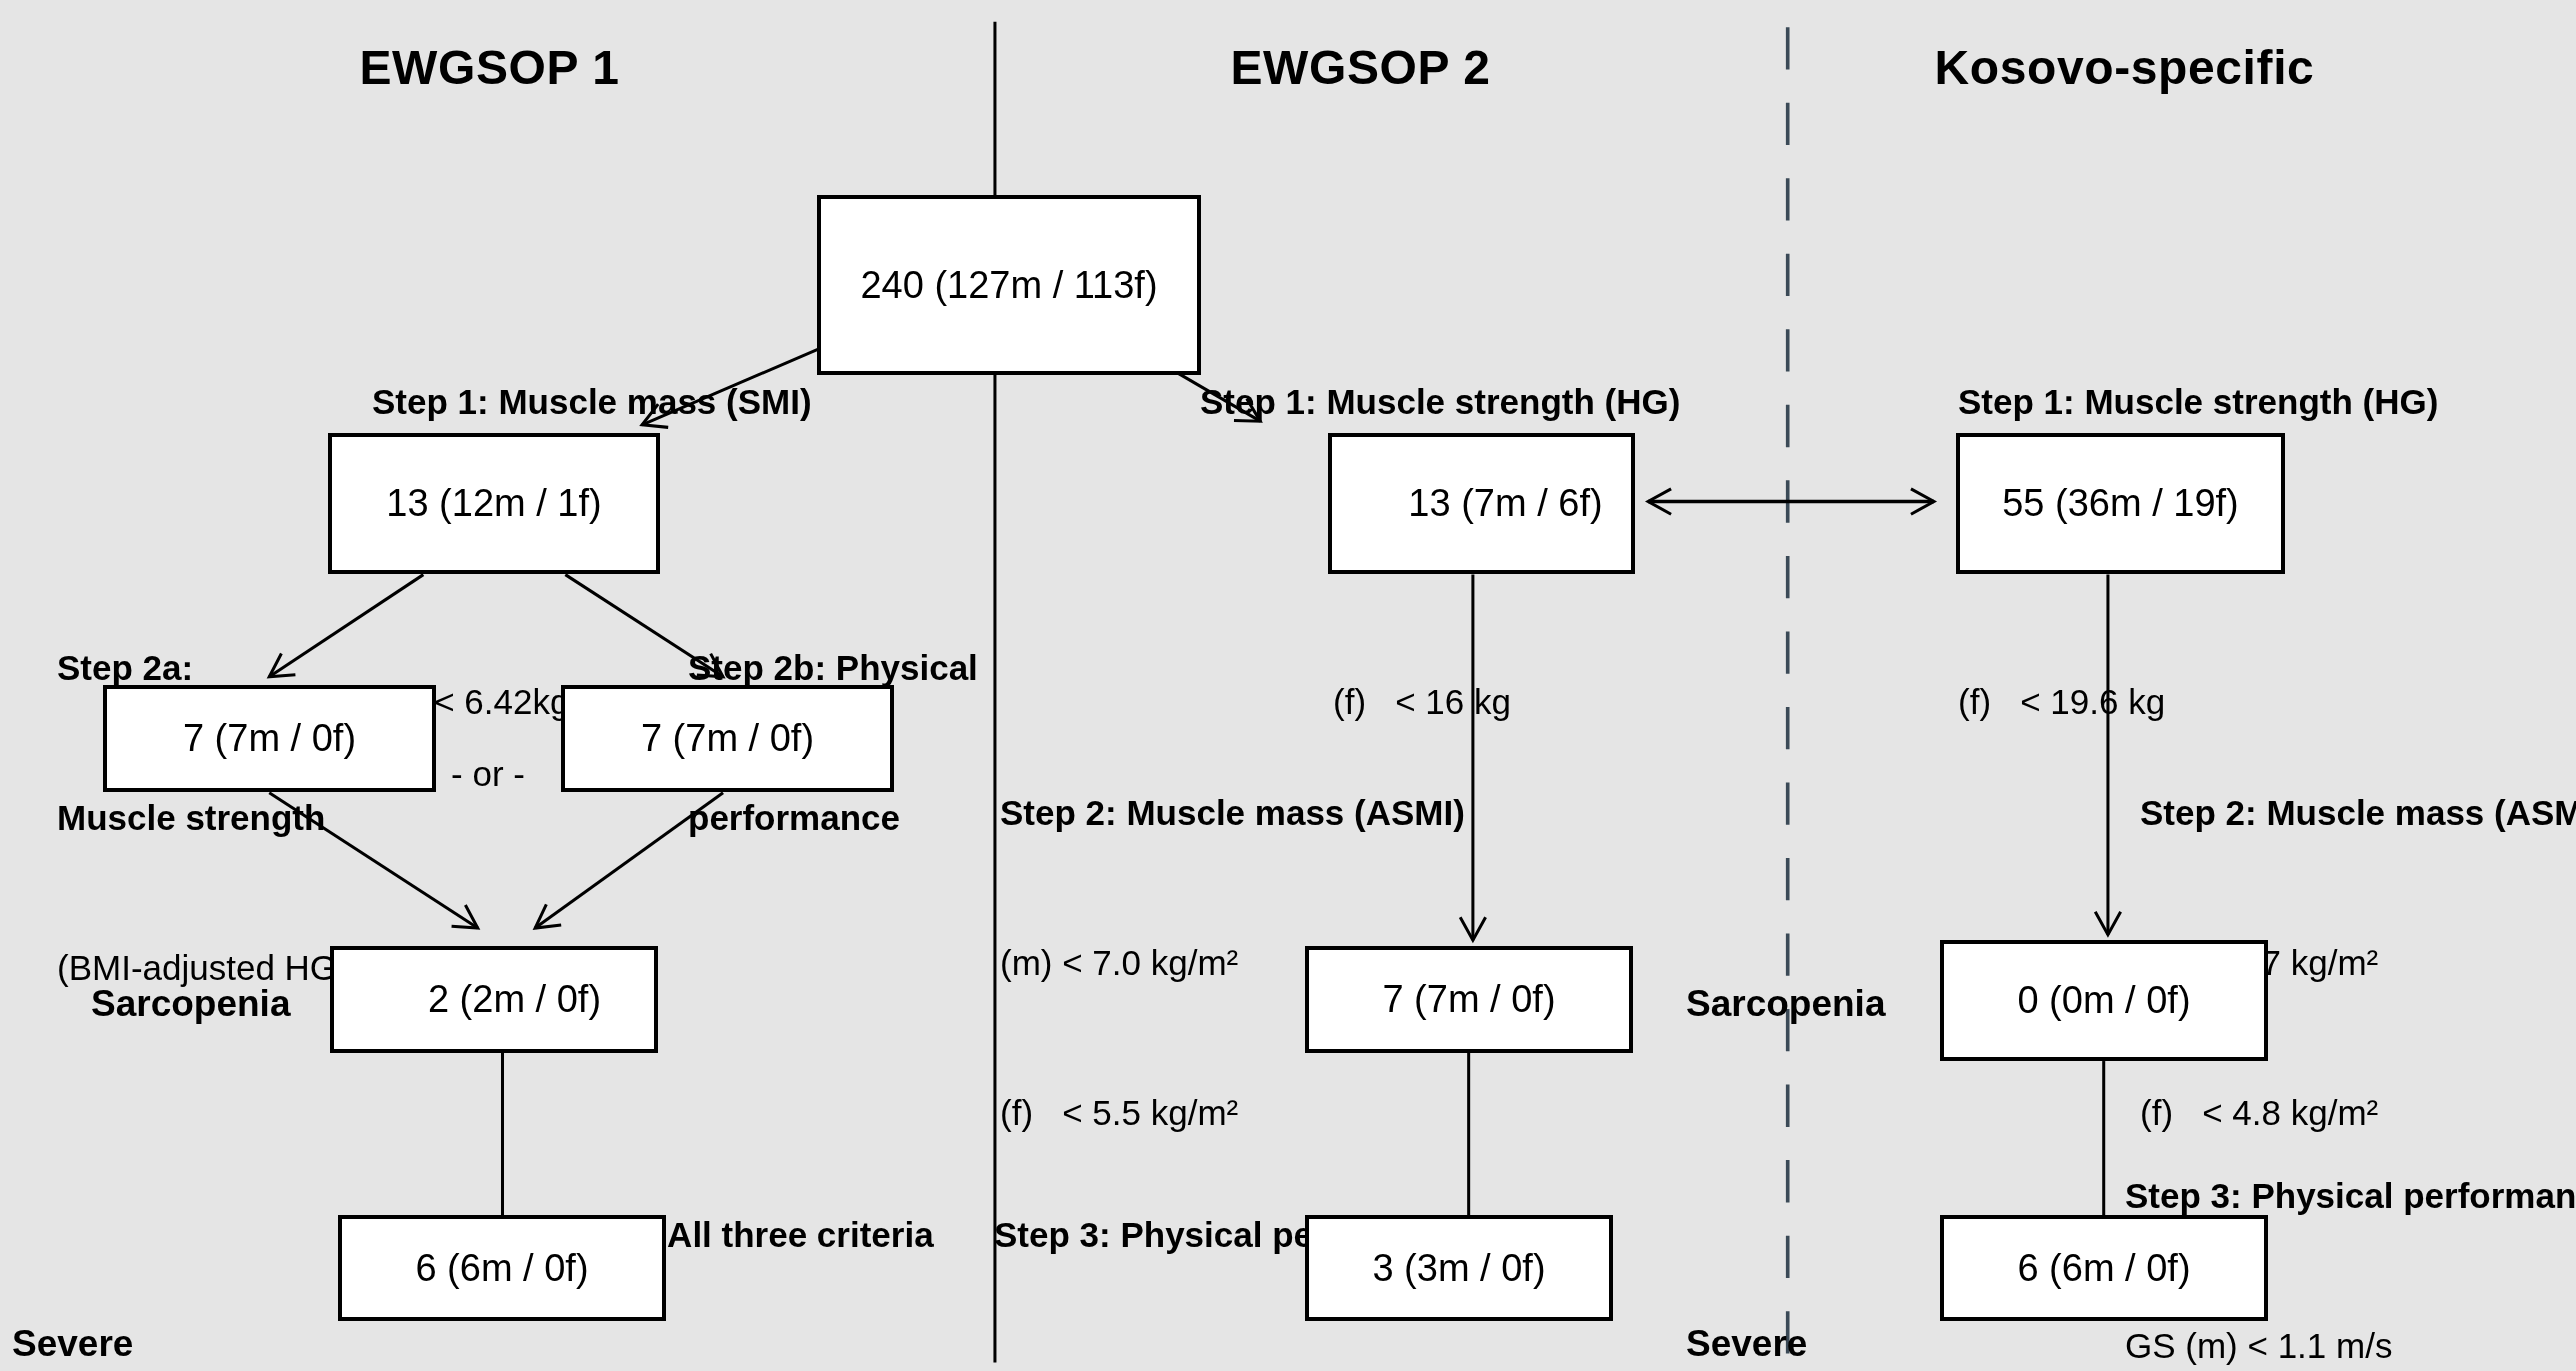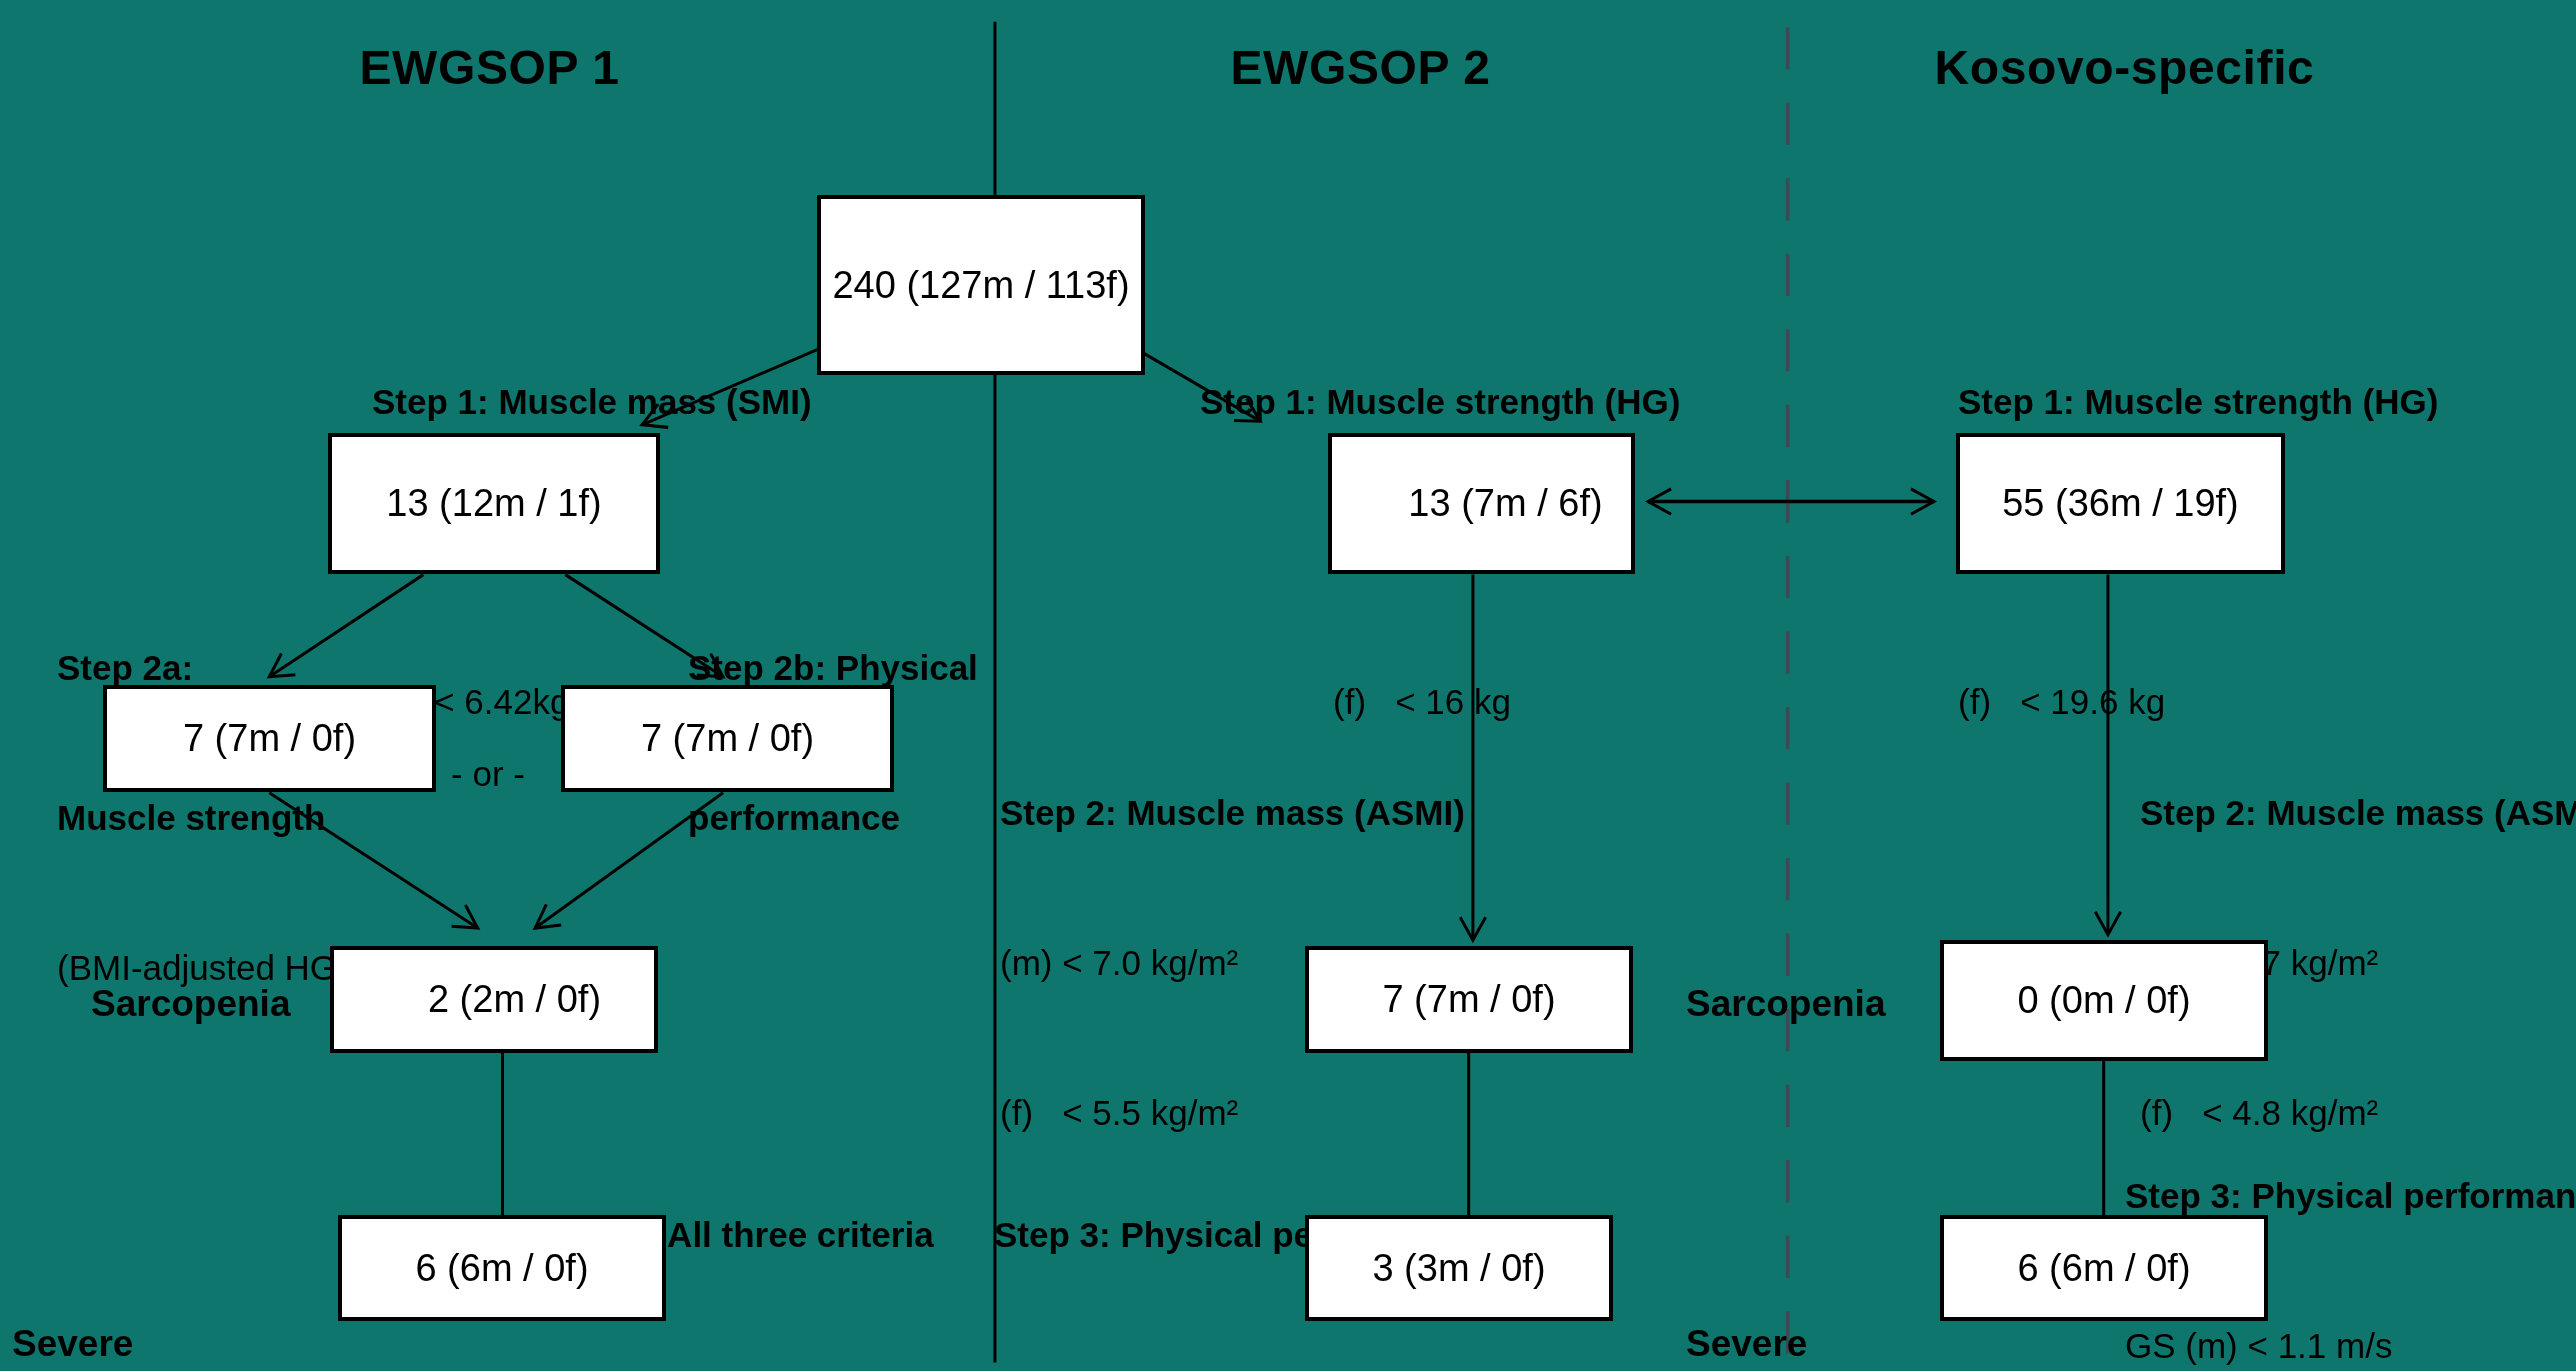--- a/index.html
+++ b/index.html
@@ -1,19 +1,19 @@
 <!DOCTYPE html>
 <html style="font-size:9.7px"><head>
 <meta charset="utf-8">
 <style>
   html,body{margin:0;padding:0;background:#ffffff;}
   #canvas{
     position:relative;
     width:2576px;height:1371px;
-    background:#0f766e;
+    background:#e5e5e5;
     font-family:"Liberation Sans","DejaVu Sans",sans-serif;
     color:#000;
     overflow:hidden;
   }
   #lines{position:absolute;left:0;top:0;width:2576px;height:1371px;}
   .col-header{
     position:absolute;
     font-size:48px;font-weight:bold;letter-spacing:0.6px;
     text-align:center;white-space:nowrap;
   }
@@ -73,21 +73,21 @@
     <line x1="2727" y1="830" x2="3200" y2="830" stroke="#000" stroke-width="6" marker-start="url(#ah)" marker-end="url(#ah)"></line>
 
     <line x1="3488" y1="951" x2="3488" y2="1547" stroke="#000" stroke-width="5" marker-end="url(#ah)"></line>
     <line x1="3481" y1="1756" x2="3481" y2="2012" stroke="#000" stroke-width="5"></line>
   </svg>
 
   <div class="col-header" style="left:302px;top:40px;width:375px;">EWGSOP 1</div>
   <div class="col-header" style="left:1173px;top:40px;width:375px;">EWGSOP 2</div>
   <div class="col-header" style="left:1934px;top:40px;width:381px;">Kosovo-specific</div>
 
-  <div class="node" style="left:817px;top:195px;width:328px;height:180px;">240 (127m / 113f)</div>
+  <div class="node" style="left:817px;top:195px;width:384px;height:180px;">240 (127m / 113f)</div>
 
   <div class="steptext" style="left:372px;top:277px;">
     <span class="t">Step 1: Muscle mass (SMI)</span>
     <span class="c">(m) &lt; 8.87kg/m²</span>
     <span class="c">(f)   &lt; 6.42kg/m²</span>
   </div>
 
   <div class="node" style="left:328px;top:433px;width:332px;height:141px;">13 (12m / 1f)</div>
 
   <div class="steptext" style="left:57px;top:543px;">

